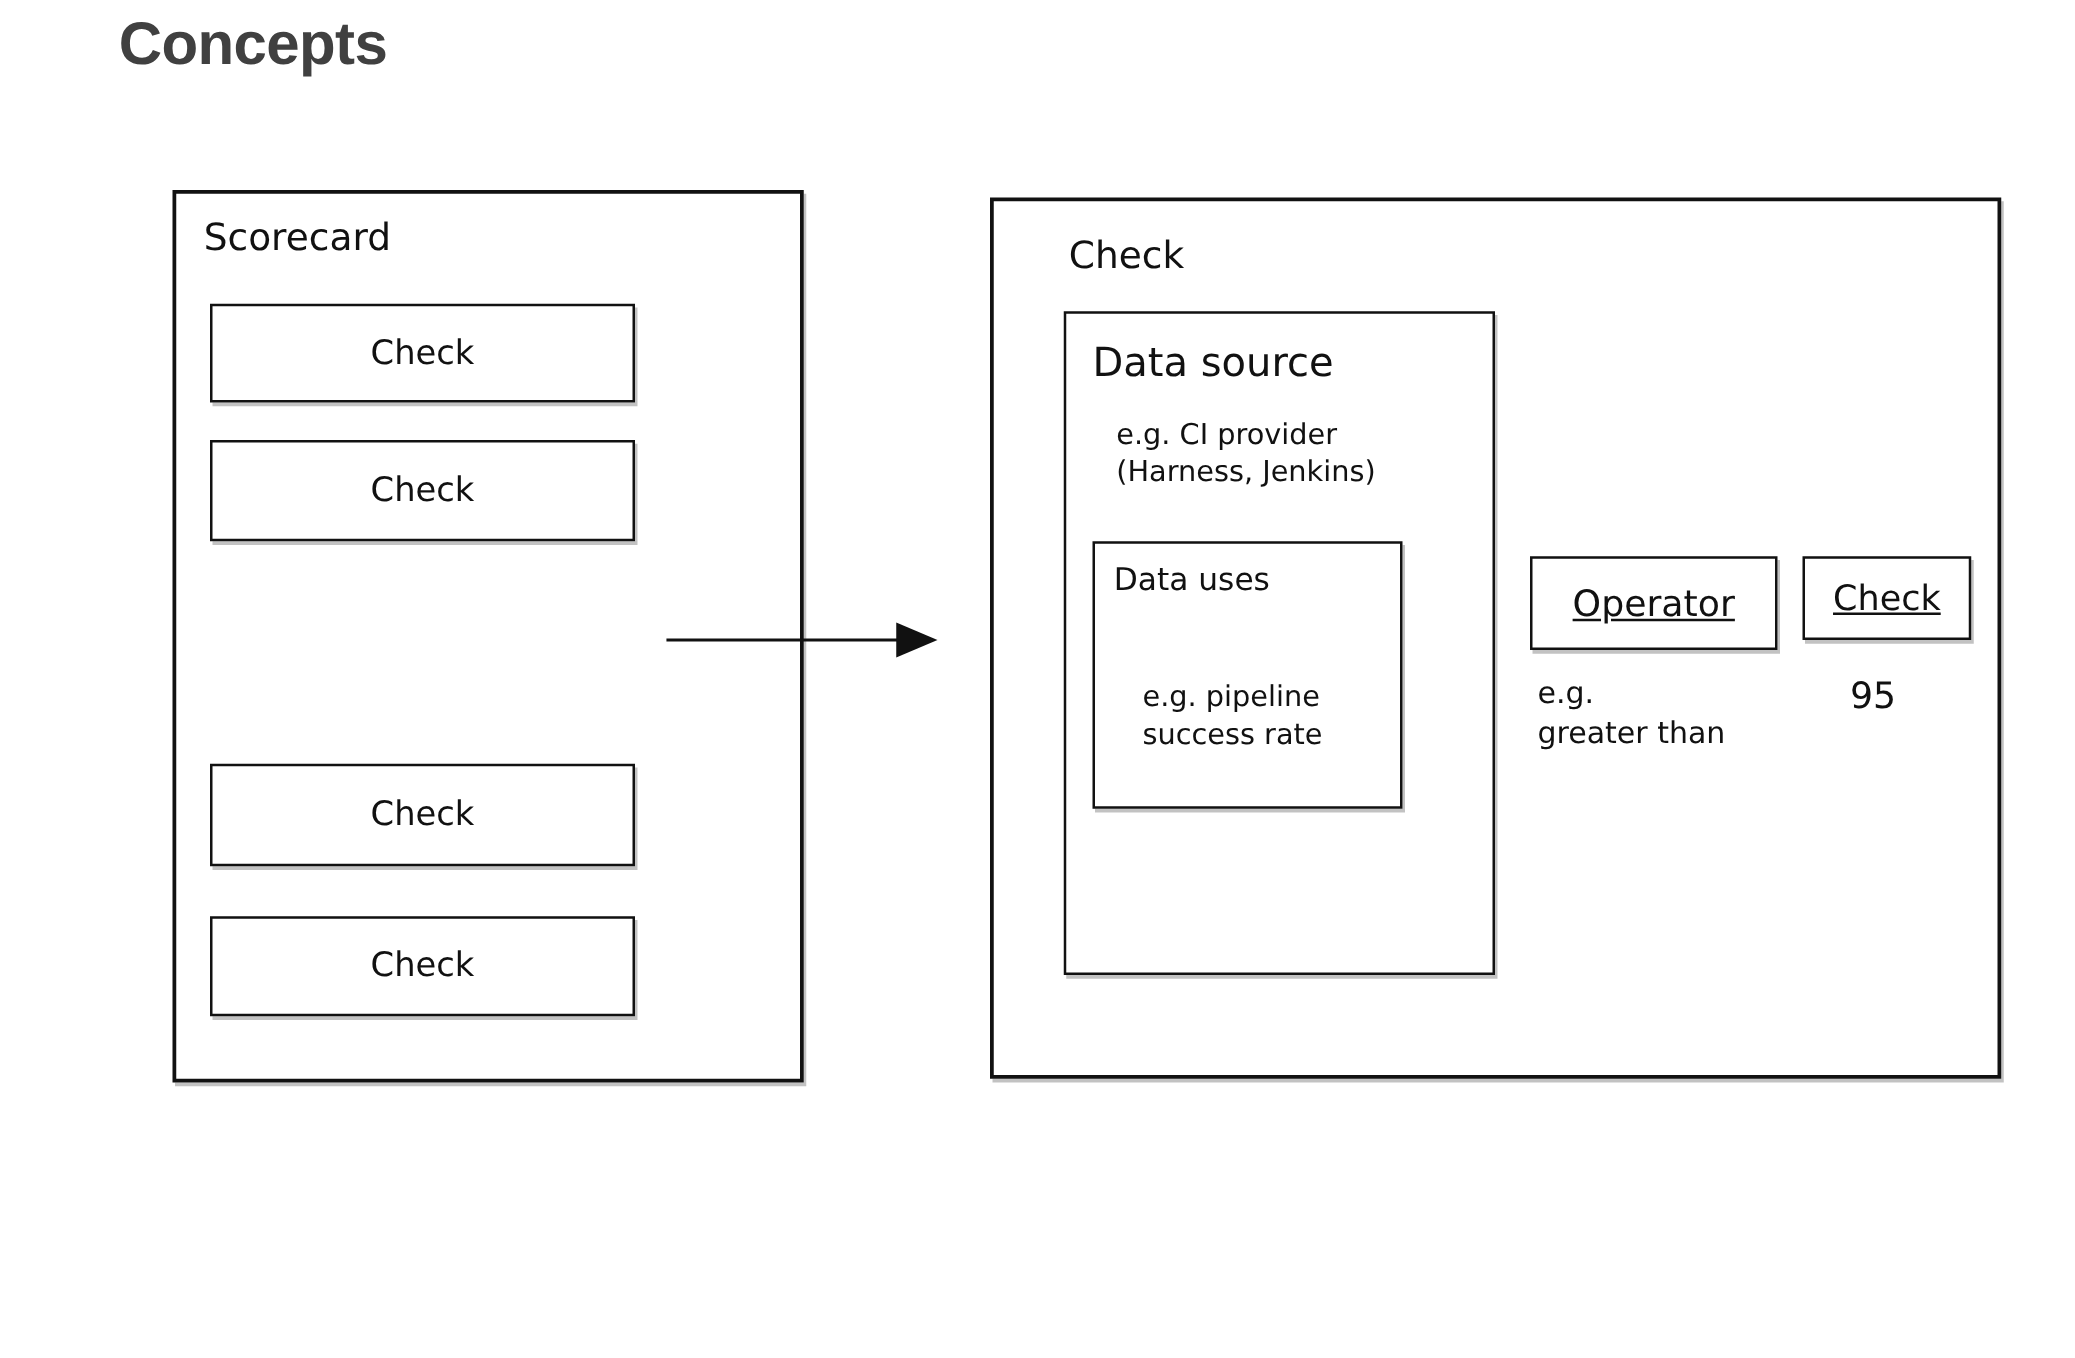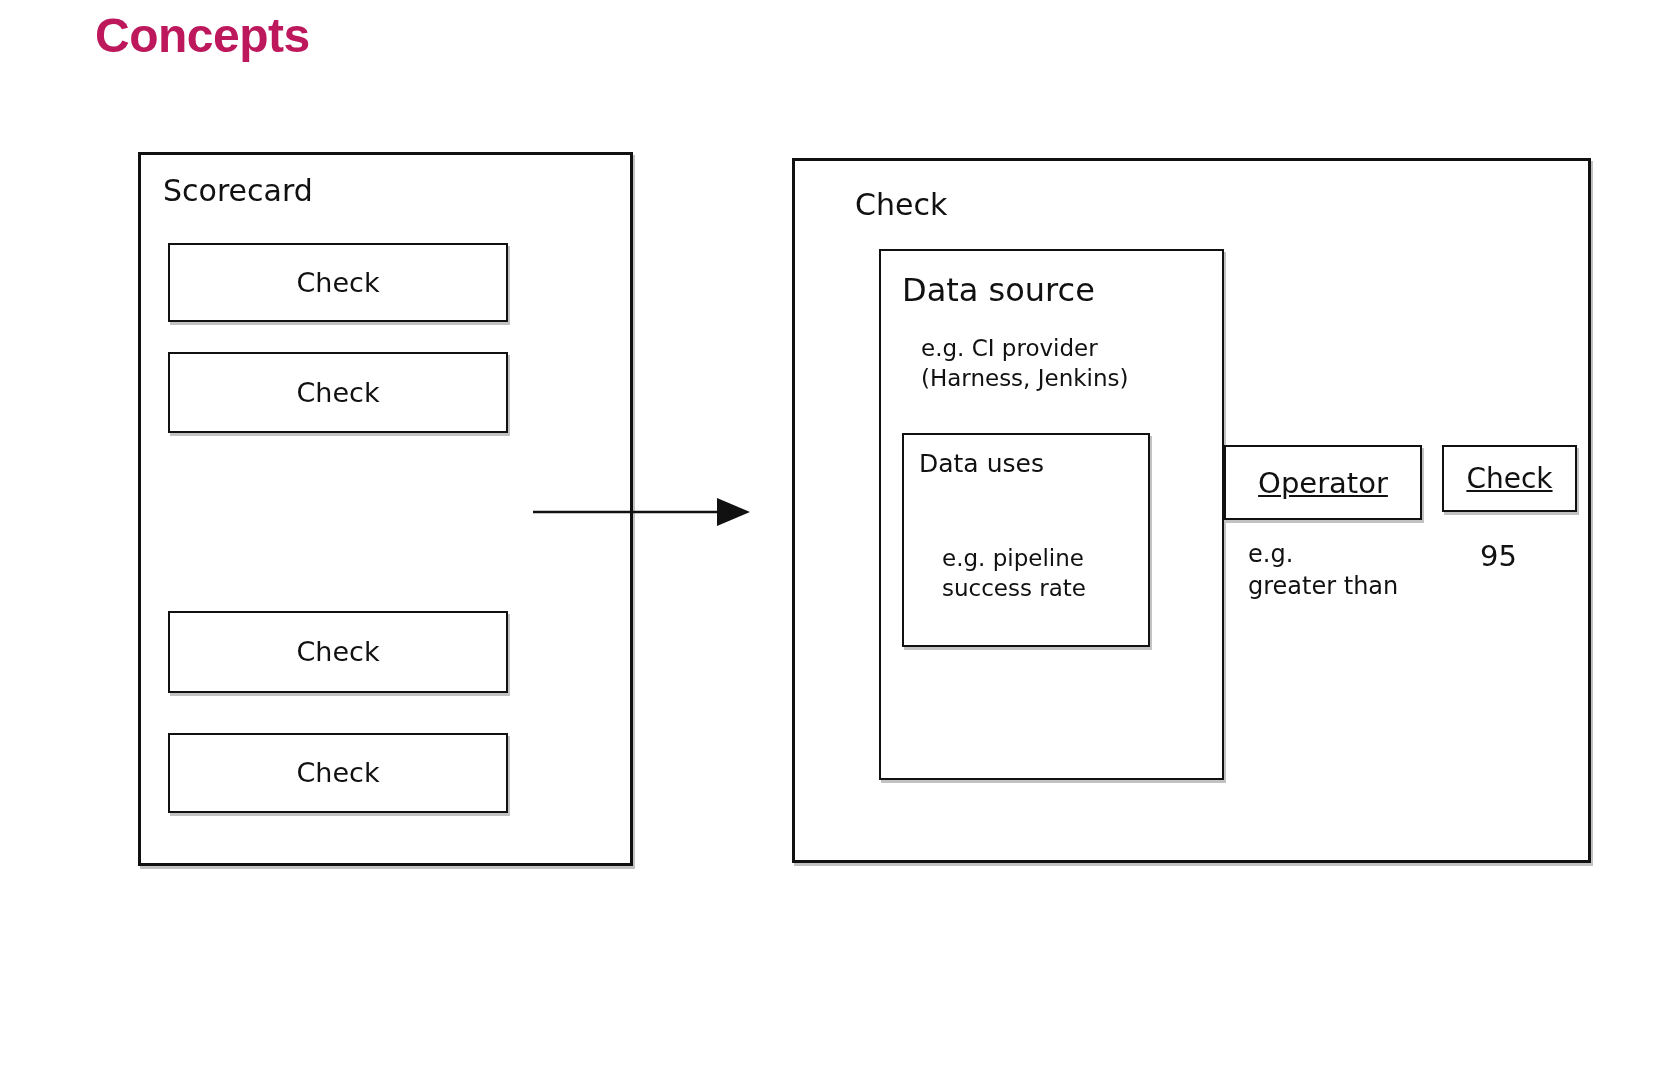--- a/index.html
+++ b/index.html
@@ -4,29 +4,29 @@
 <style>
   html,body{margin:0;padding:0;background:#ffffff;}
   #canvas{
     position:relative;width:1660px;height:1086px;background:#ffffff;
     font-family:"Liberation Sans",sans-serif;overflow:hidden;
   }
   .abs{position:absolute;}
   
   .page-title{
     left:95px;top:8px;font-size:48px;font-weight:700;letter-spacing:-0.5px;
-    color:#be185d;font-family:"Liberation Sans",sans-serif;
+    color:#404040;font-family:"Liberation Sans",sans-serif;
   }
   
   .hand{font-family:"DejaVu Sans",sans-serif;color:#111111;}
   .box{
     position:absolute;background:#ffffff;border:2px solid #111111;
     box-shadow:2px 3px 0 rgba(120,120,120,0.45);
   }
-  .box.thick{border-width:3px;}
+  .box.thick{border-width:3px;padding-left:10px;}
   .check-row{
     display:flex;align-items:center;justify-content:center;text-align:center;
     font-size:27px;line-height:1.4;padding:0 14px;box-sizing:border-box;
   }
   .corner-label{position:absolute;font-size:30px;white-space:nowrap;}
   .small-note{position:absolute;font-size:23px;line-height:1.32;white-space:pre-line;}
   .center-label{
     display:flex;align-items:center;justify-content:center;
     font-size:29px;text-align:center;text-decoration:underline;
   }
@@ -59,34 +59,34 @@
   <div class="abs" style="left:533px;top:494px;">
     <svg width="218" height="36" viewBox="0 0 218 36">
       <line x1="0" y1="18" x2="186" y2="18" stroke="#111111" stroke-width="2.5"></line>
       <polygon points="184,4 217,18 184,32" fill="#111111"></polygon>
     </svg>
   </div>
 
   <div class="box thick" style="left:792px;top:158px;width:793px;height:699px;">
     <div class="corner-label hand" style="left:60px;top:26px;">Check</div>
 
-    <div class="box" style="left:84px;top:88px;width:341px;height:527px;">
+    <div class="box" style="left:56px;top:88px;width:341px;height:527px;">
       <div class="corner-label hand" style="left:21px;top:20px;font-size:32px;">Data source</div>
       <div class="small-note hand" style="left:40px;top:82px;">e.g. CI provider
 (Harness, Jenkins)</div>
 
       <div class="box" style="left:21px;top:182px;width:244px;height:210px;">
         <div class="corner-label hand" style="left:15px;top:14px;font-size:25px;">Data uses</div>
         <div class="small-note hand" style="left:38px;top:108px;">e.g. pipeline
 success rate</div>
       </div>
     </div>
 
     <div class="box center-label hand" style="left:429px;top:284px;width:194px;height:71px;">Operator</div>
-    <div class="small-note hand" style="left:435px;top:378px;font-size:24px;margin-left:18px;">e.g.
+    <div class="small-note hand" style="left:435px;top:378px;font-size:24px;">e.g.
 greater than</div>
 
     <div class="box center-label hand" style="left:647px;top:284px;width:131px;height:63px;font-size:28px;">Check</div>
     <div class="small-note hand" style="left:685px;top:376px;font-size:29px;">95</div>
   </div>
 
 
 </div>
 
 </body></html>

